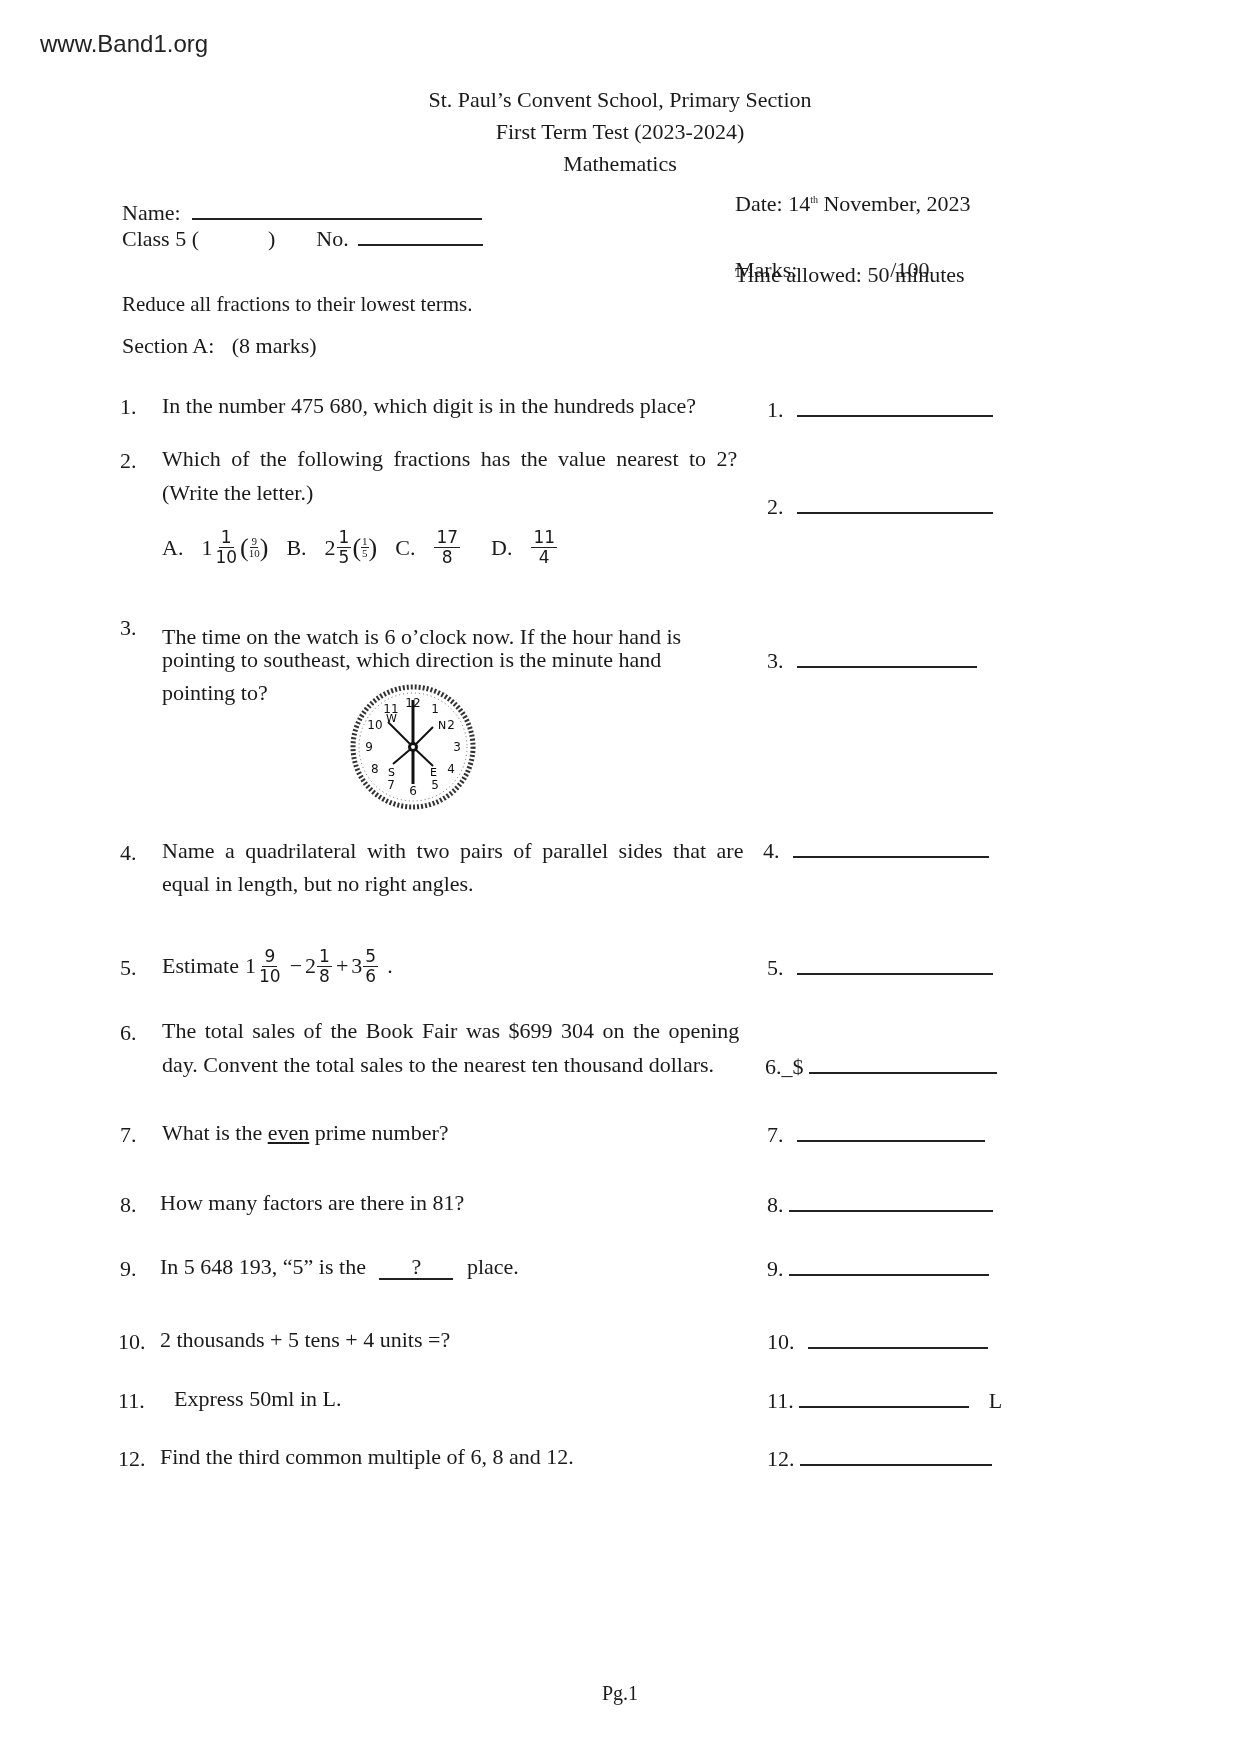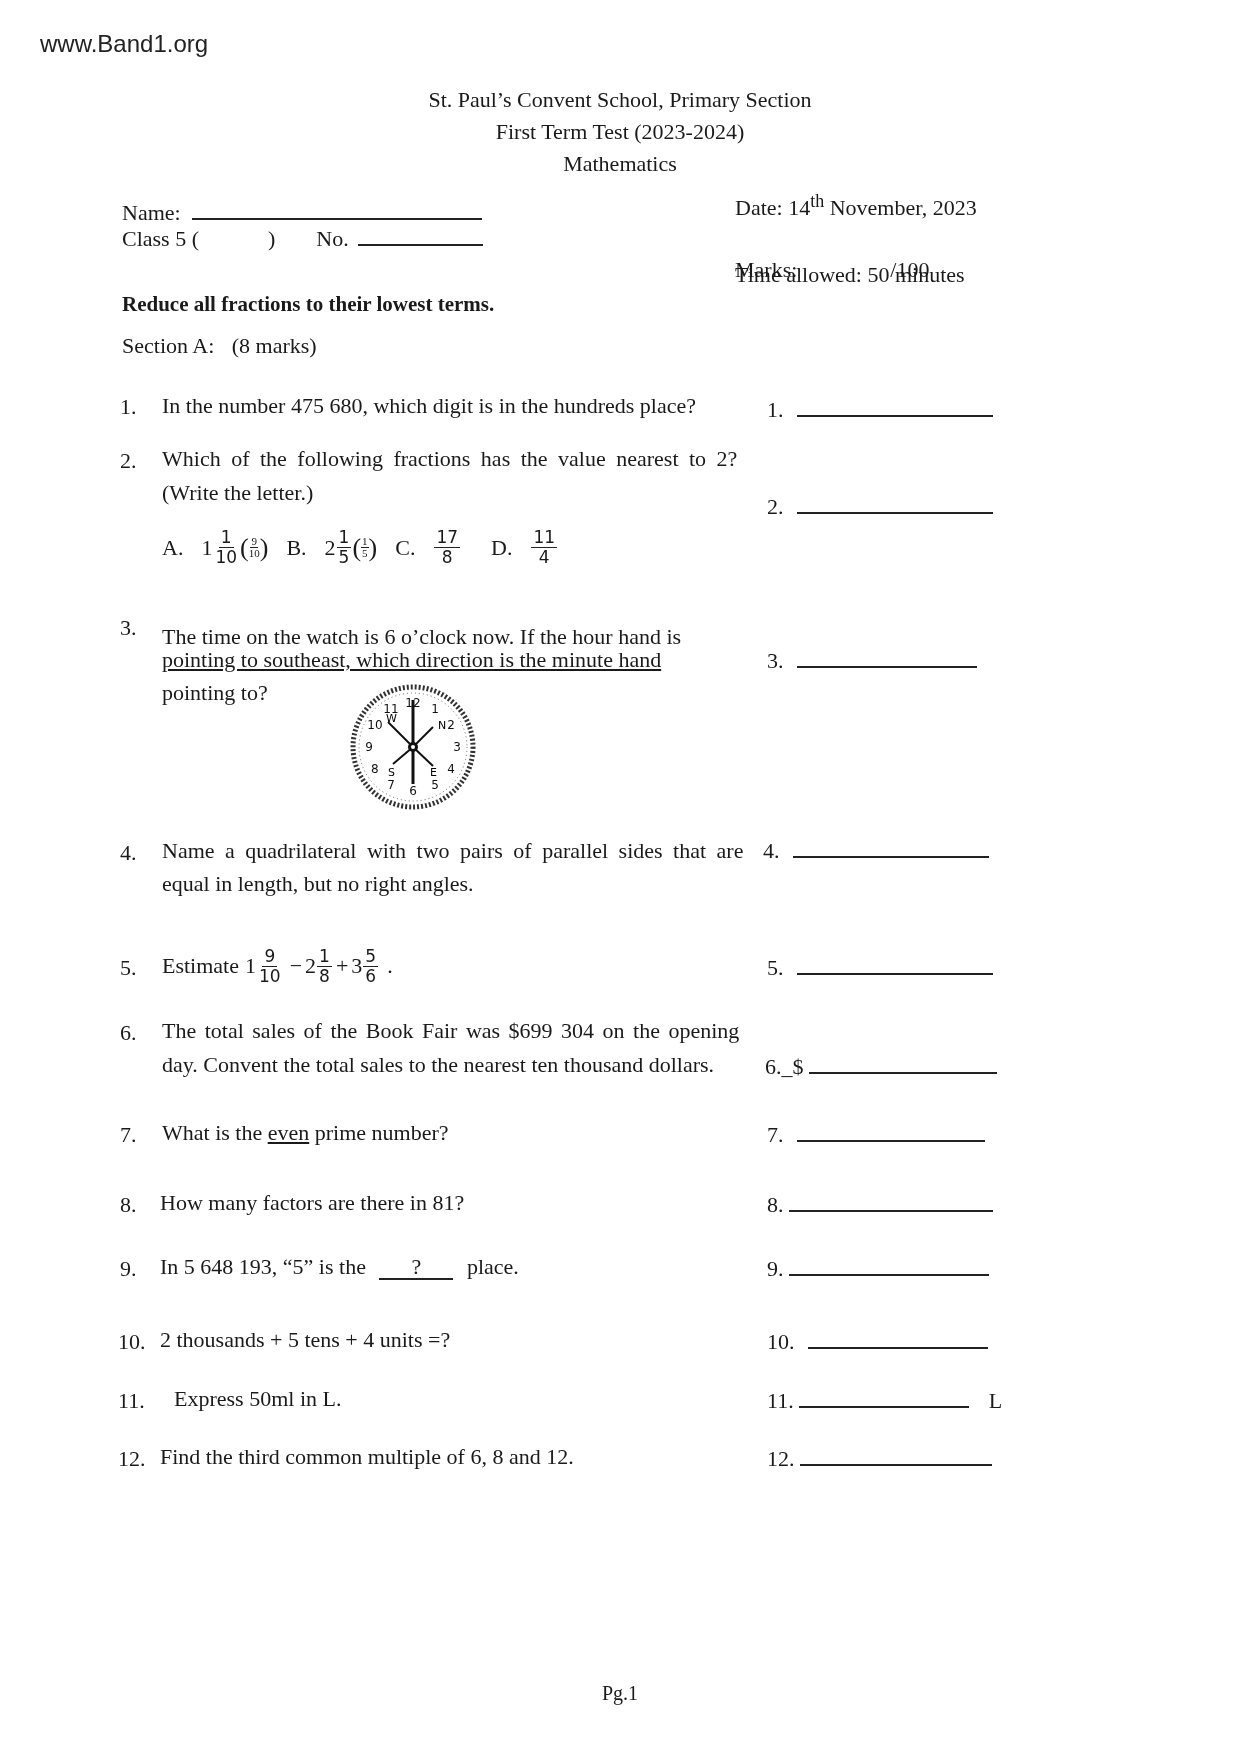--- a/index.html
+++ b/index.html
@@ -7,21 +7,21 @@
     width: 1240px; height: 1754px; position: relative; overflow: hidden;
     font-family: "Liberation Serif", "DejaVu Serif", serif; color: #1a1a1a;
   }
   .watermark {
     position: absolute; left: 40px; top: 30px;
     font-family: "Liberation Sans", "DejaVu Sans", sans-serif; font-size: 24px; color: #222;
   }
   .header { position: absolute; left: 0; width: 1240px; text-align: center; font-size: 22px; line-height: 32px; }
   .abs { position: absolute; font-size: 22px; white-space: nowrap; }
   .line { display: inline-block; border-bottom: 2px solid #222; vertical-align: baseline; }
-  .bold { font-weight: bold; }
+  .bold { font-weight: normal; }
   .qnum { position: absolute; font-size: 22px; }
   .qtext { position: absolute; font-size: 22px; line-height: 36px; }
   .ans { position: absolute; font-size: 22px; white-space: nowrap; }
   .ans .line { height: 1px; }
   .frac { display: inline-flex; flex-direction: column; align-items: center; vertical-align: middle; font-family: "DejaVu Sans", sans-serif; font-size: 17px; line-height: 19px; margin: 0 1px; }
   .frac .num { border-bottom: 1.5px solid #222; padding: 0 2px; }
   .frac .den { padding: 0 2px; }
   .sfrac { display: inline-flex; flex-direction: column; align-items: center; vertical-align: middle; font-size: 11px; line-height: 11px; }
   .sfrac .num { border-bottom: 1px solid #222; padding: 0 1px; }
   .paren { font-size: 26px; vertical-align: middle; }
@@ -46,21 +46,21 @@
 <div class="abs" style="left:122px; top:226px;">
   <span>Class 5 (</span>
   <span style="display:inline-block; width:58px;"></span>
   <span>)</span>
   <span style="display:inline-block; width:30px;"></span>
   <span>No.</span>
   <span class="line" style="width:125px; margin-left:4px;"></span>
 </div>
 
 <div class="abs" style="left:735px; top:191px;">
-  <span>Date: 14</span><sup style="font-size:18px;">th</sup><span> November, 2023</span>
+  <span>Date: 14</span><sup style="font-size:10px;">th</sup><span> November, 2023</span>
 </div>
 <div class="abs" style="left:735px; top:218px;margin-top:44px;">Time allowed: 50 minutes</div>
 <div class="abs" style="left:735px; top:257px;">
   <span>Marks:</span>
   <span style="display:inline-block; width:82px;"></span>
   <span>/100</span>
 </div>
 
 <div class="abs bold" style="left:122px; top:292px; font-size:21px;">Reduce all fractions to their lowest terms.</div>
 
@@ -128,21 +128,21 @@
           <span class="num">11</span>
           <span class="den">4</span>
         </span>
     </div>
   </div>
 </div>
 
 <div>
   <div class="qnum" style="left:120px; top:615px;">3.</div>
   <div class="qtext" style="left:162px; top:608px;margin-top:11px;">The time on the watch is 6 o’clock now.   If the hour hand is</div>
-  <div class="qtext" style="left:162px; top:642px;text-decoration:underline;">pointing to southeast, which direction is the minute hand</div>
+  <div class="qtext" style="left:162px; top:642px;">pointing to southeast, which direction is the minute hand</div>
   <div class="qtext" style="left:162px; top:675px;">pointing to?</div>
   <div class="ans" style="left:767px; top:648px;">
     <span>3.</span>
     <span class="line" style="width:180px; margin-left:8px;"></span>
   </div>
   <svg style="position:absolute; left:348px; top:684px;" width="130" height="126" viewBox="0 0 130 126">
     <ellipse cx="65" cy="63" rx="60" ry="60" fill="none" stroke="#333" stroke-width="5" stroke-dasharray="2 2"></ellipse>
     <ellipse cx="65" cy="63" rx="54" ry="54" fill="none" stroke="#666" stroke-width="1" stroke-dasharray="1 3"></ellipse>
     <g font-family="DejaVu Sans, sans-serif" font-size="12" fill="#111" text-anchor="middle" id="clock-nums">
         <text x="65.0" y="23.0">12</text>

